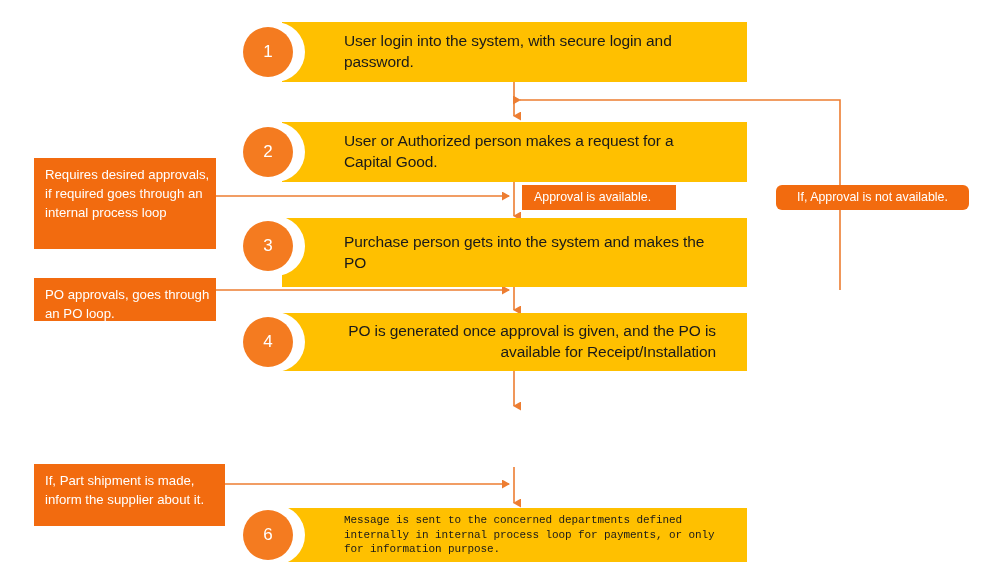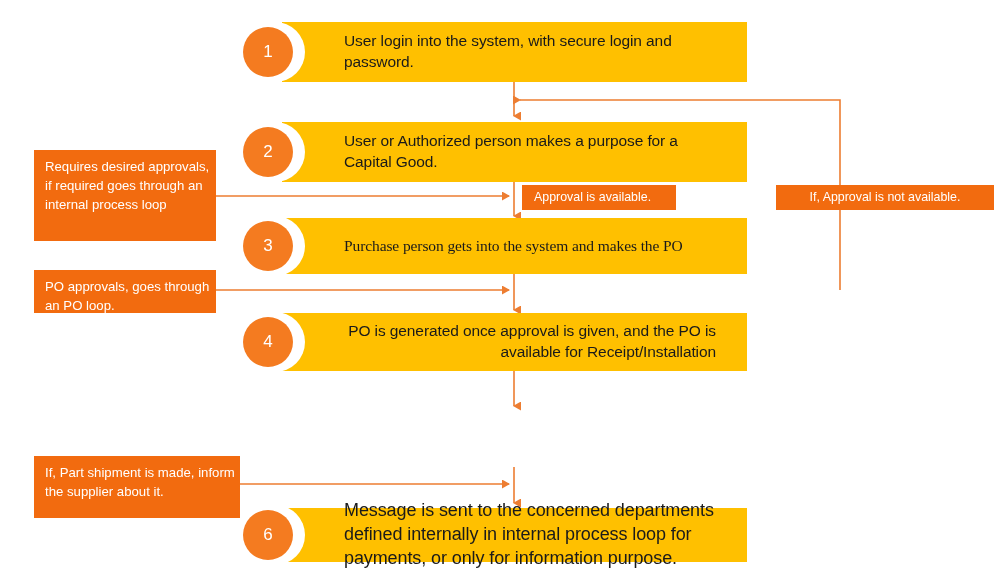--- a/index.html
+++ b/index.html
@@ -42,22 +42,23 @@
   }
   .step-text {
     color: #1a1a1a;
     font-size: 15.5px;
     line-height: 1.33;
     padding-left: 62px;
     padding-right: 31px;
     letter-spacing: -0.1px;
   }
   .step-text.small {
-    font-size: 18px;
+    font-size: 11px;
     line-height: 1.32;
+    font-family: Liberation Mono, monospace;
   }
   .circle-wrap {
     position: absolute;
     left: 0;
     top: 0;
     width: 76px;
     height: 100%;
     pointer-events: none;
   }
   
@@ -80,20 +81,21 @@
 
   
   .note {
     position: absolute;
     background: #F26B0F;
     color: #ffffff;
     font-size: 13.2px;
     line-height: 1.45;
     padding: 7px 2px 7px 11px;
     box-sizing: border-box;
+    margin-top: 8px;
   }
 
   
   .chip {
     position: absolute;
     background: #F26B0F;
     color: #ffffff;
     font-size: 12.4px;
     line-height: 1;
     display: flex;
@@ -159,32 +161,32 @@
     <div class="circle-wrap">
       <div class="circle-ring" style="left:2px;top:0px;width:60px;height:60px;"></div>
       <div class="circle" style="left:0px;top:5px;width:50px;height:50px;">
         <span>1</span>
       </div>
     </div>
   </div>
 
   <div class="step" style="top:122px;height:60px;">
     <div class="step-bar" style="height:60px;">
-      <div class="step-text">User or Authorized person makes a purpose for a Capital Good.</div>
+      <div class="step-text">User or Authorized person makes a request for a Capital Good.</div>
     </div>
     <div class="circle-wrap">
       <div class="circle-ring" style="left:2px;top:0px;width:60px;height:60px;"></div>
       <div class="circle" style="left:0px;top:5px;width:50px;height:50px;">
         <span>2</span>
       </div>
     </div>
   </div>
 
   <div class="step" style="top:218px;height:56px;">
-    <div class="step-bar" style="height:56px;font-family:Liberation Serif, serif;">
+    <div class="step-bar" style="height:69px;">
       <div class="step-text">Purchase person gets into the system and makes the PO</div>
     </div>
     <div class="circle-wrap">
       <div class="circle-ring" style="left:2px;top:-2px;width:60px;height:60px;"></div>
       <div class="circle" style="left:0px;top:3px;width:50px;height:50px;">
         <span>3</span>
       </div>
     </div>
   </div>
 
@@ -210,19 +212,19 @@
       <div class="circle" style="left:0px;top:2px;width:50px;height:50px;">
         <span>6</span>
       </div>
     </div>
   </div>
 
   <div class="note" style="left:34px;top:150px;width:182px;height:91px;">Requires desired approvals, if required goes through an internal process loop</div>
 
   <div class="note" style="left:34px;top:270px;width:182px;height:43px;">PO approvals, goes through an PO loop.</div>
 
-  <div class="note" style="left:34px;top:456px;width:206px;height:62px;">If, Part shipment is made, inform the supplier about it.</div>
+  <div class="note" style="left:34px;top:456px;width:191px;height:62px;">If, Part shipment is made, inform the supplier about it.</div>
 
   <div class="chip" style="left:522px;top:185px;width:154px;height:25px;">Approval is available.</div>
 
-  <div class="chip" style="left:776px;top:185px;width:218px;height:25px;justify-content:center;">If, Approval is not available.</div>
+  <div class="chip" style="left:776px;top:185px;width:193px;height:25px;justify-content:center;border-radius:6px;">If, Approval is not available.</div>
 
 </div>
 
 </body></html>

